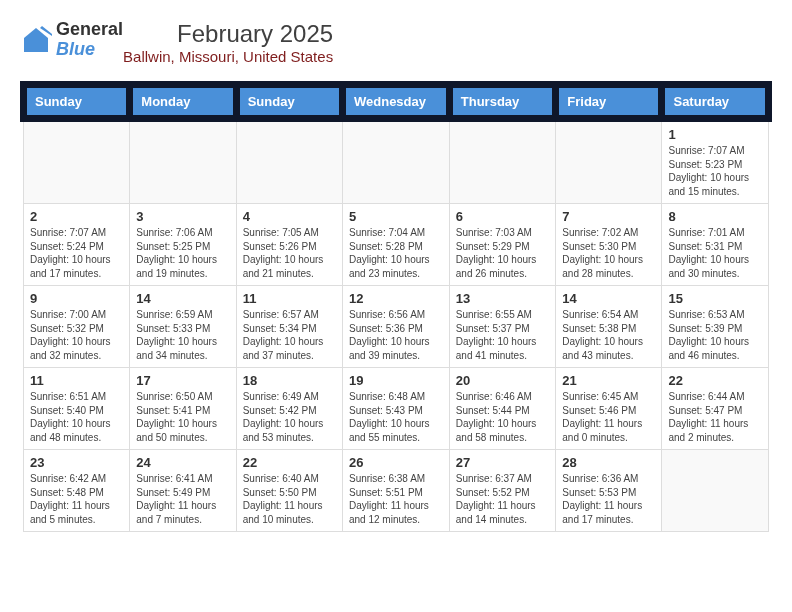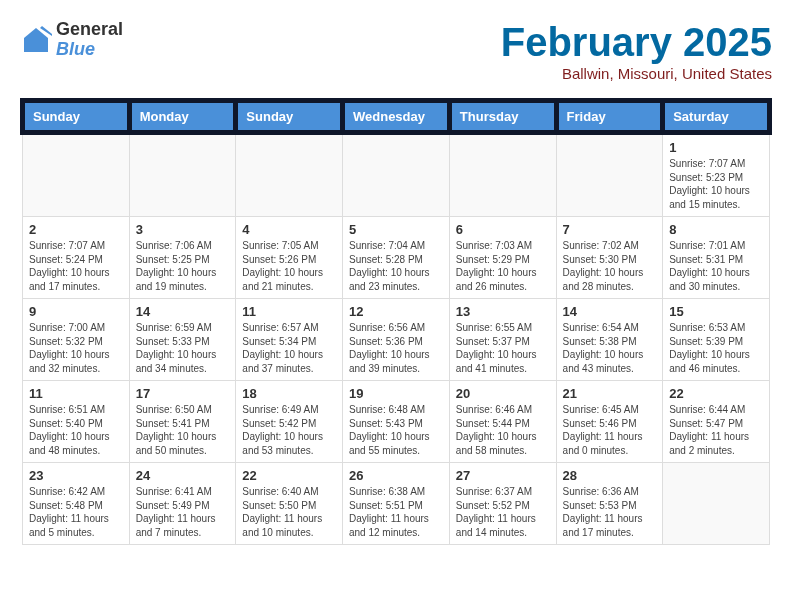--- a/index.html
+++ b/index.html
@@ -5,21 +5,21 @@
     * { box-sizing: border-box; margin: 0; padding: 0; }
     body {
       font-family: Arial, sans-serif;
       background: #fff;
       width: 792px;
       min-height: 612px;
       padding: 20px;
     }
     .header {
       display: flex;
-      justify-content: space-between;
+      justify-content: flex-start;
       align-items: flex-start;
       margin-bottom: 16px;
     }
     .logo {
       display: flex;
       align-items: center;
     }
     .logo-text {
       display: flex;
       flex-direction: column;
@@ -38,40 +38,40 @@
     }
     .logo-icon {
       width: 32px;
       height: 32px;
       margin-right: 4px;
     }
     .title-section {
       text-align: right;
     }
     .month-year {
-      font-size: 40px;
-      font-weight: bold;
-      color: #0369a1;
+      font-size: 24px;
+      font-weight: normal;
+      color: #404040;
     }
     .location {
       font-size: 15px;
       color: #7f1d1d;
     }
     .calendar {
       width: 100%;
       border-collapse: collapse;
     }
     .calendar th {
       background-color: #4a90d9;
       color: #fff;
       font-size: 13px;
       font-weight: bold;
       padding: 6px 8px;
       text-align: left;
-      border: 5px solid #0f172a;
+      border: 7px solid #0f172a;
     }
     .calendar td {
       width: 107px;
       vertical-align: top;
       padding: 5px 6px;
       font-size: 10.5px;
       color: #333;
       border: 1px solid #ddd;
       background: #fff;
       height: 80px;

